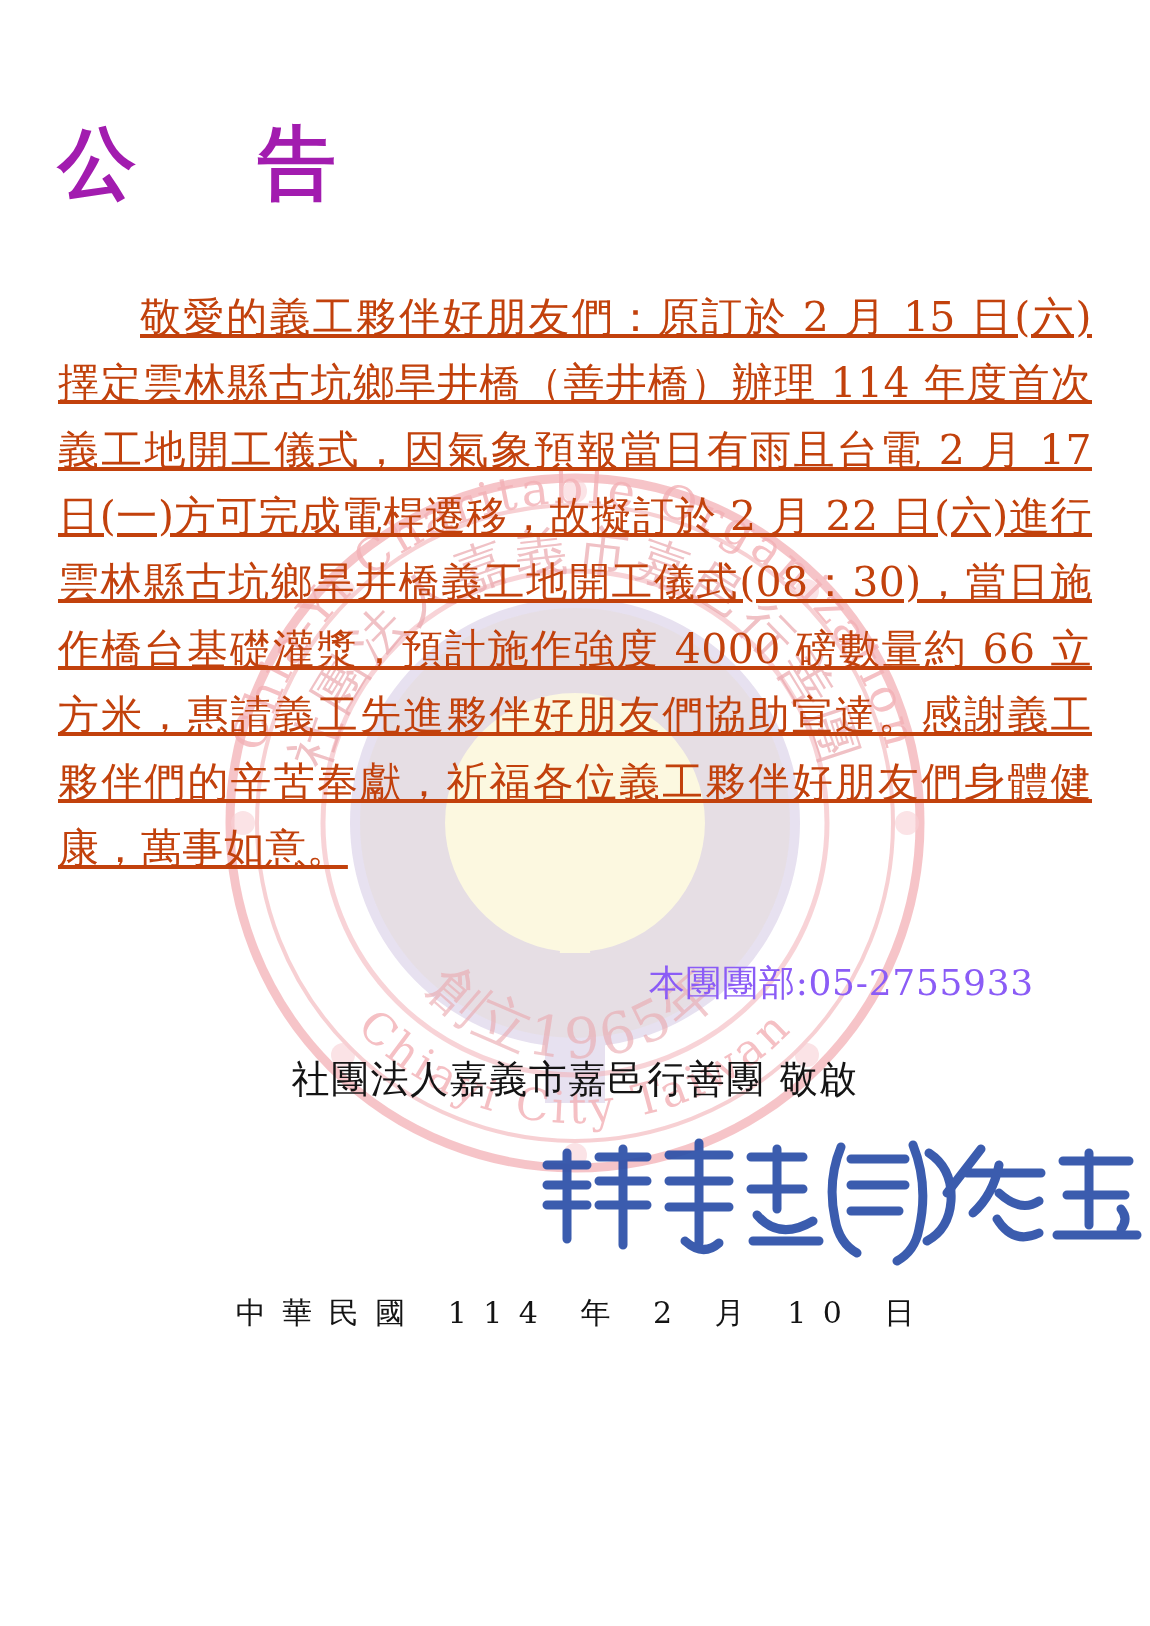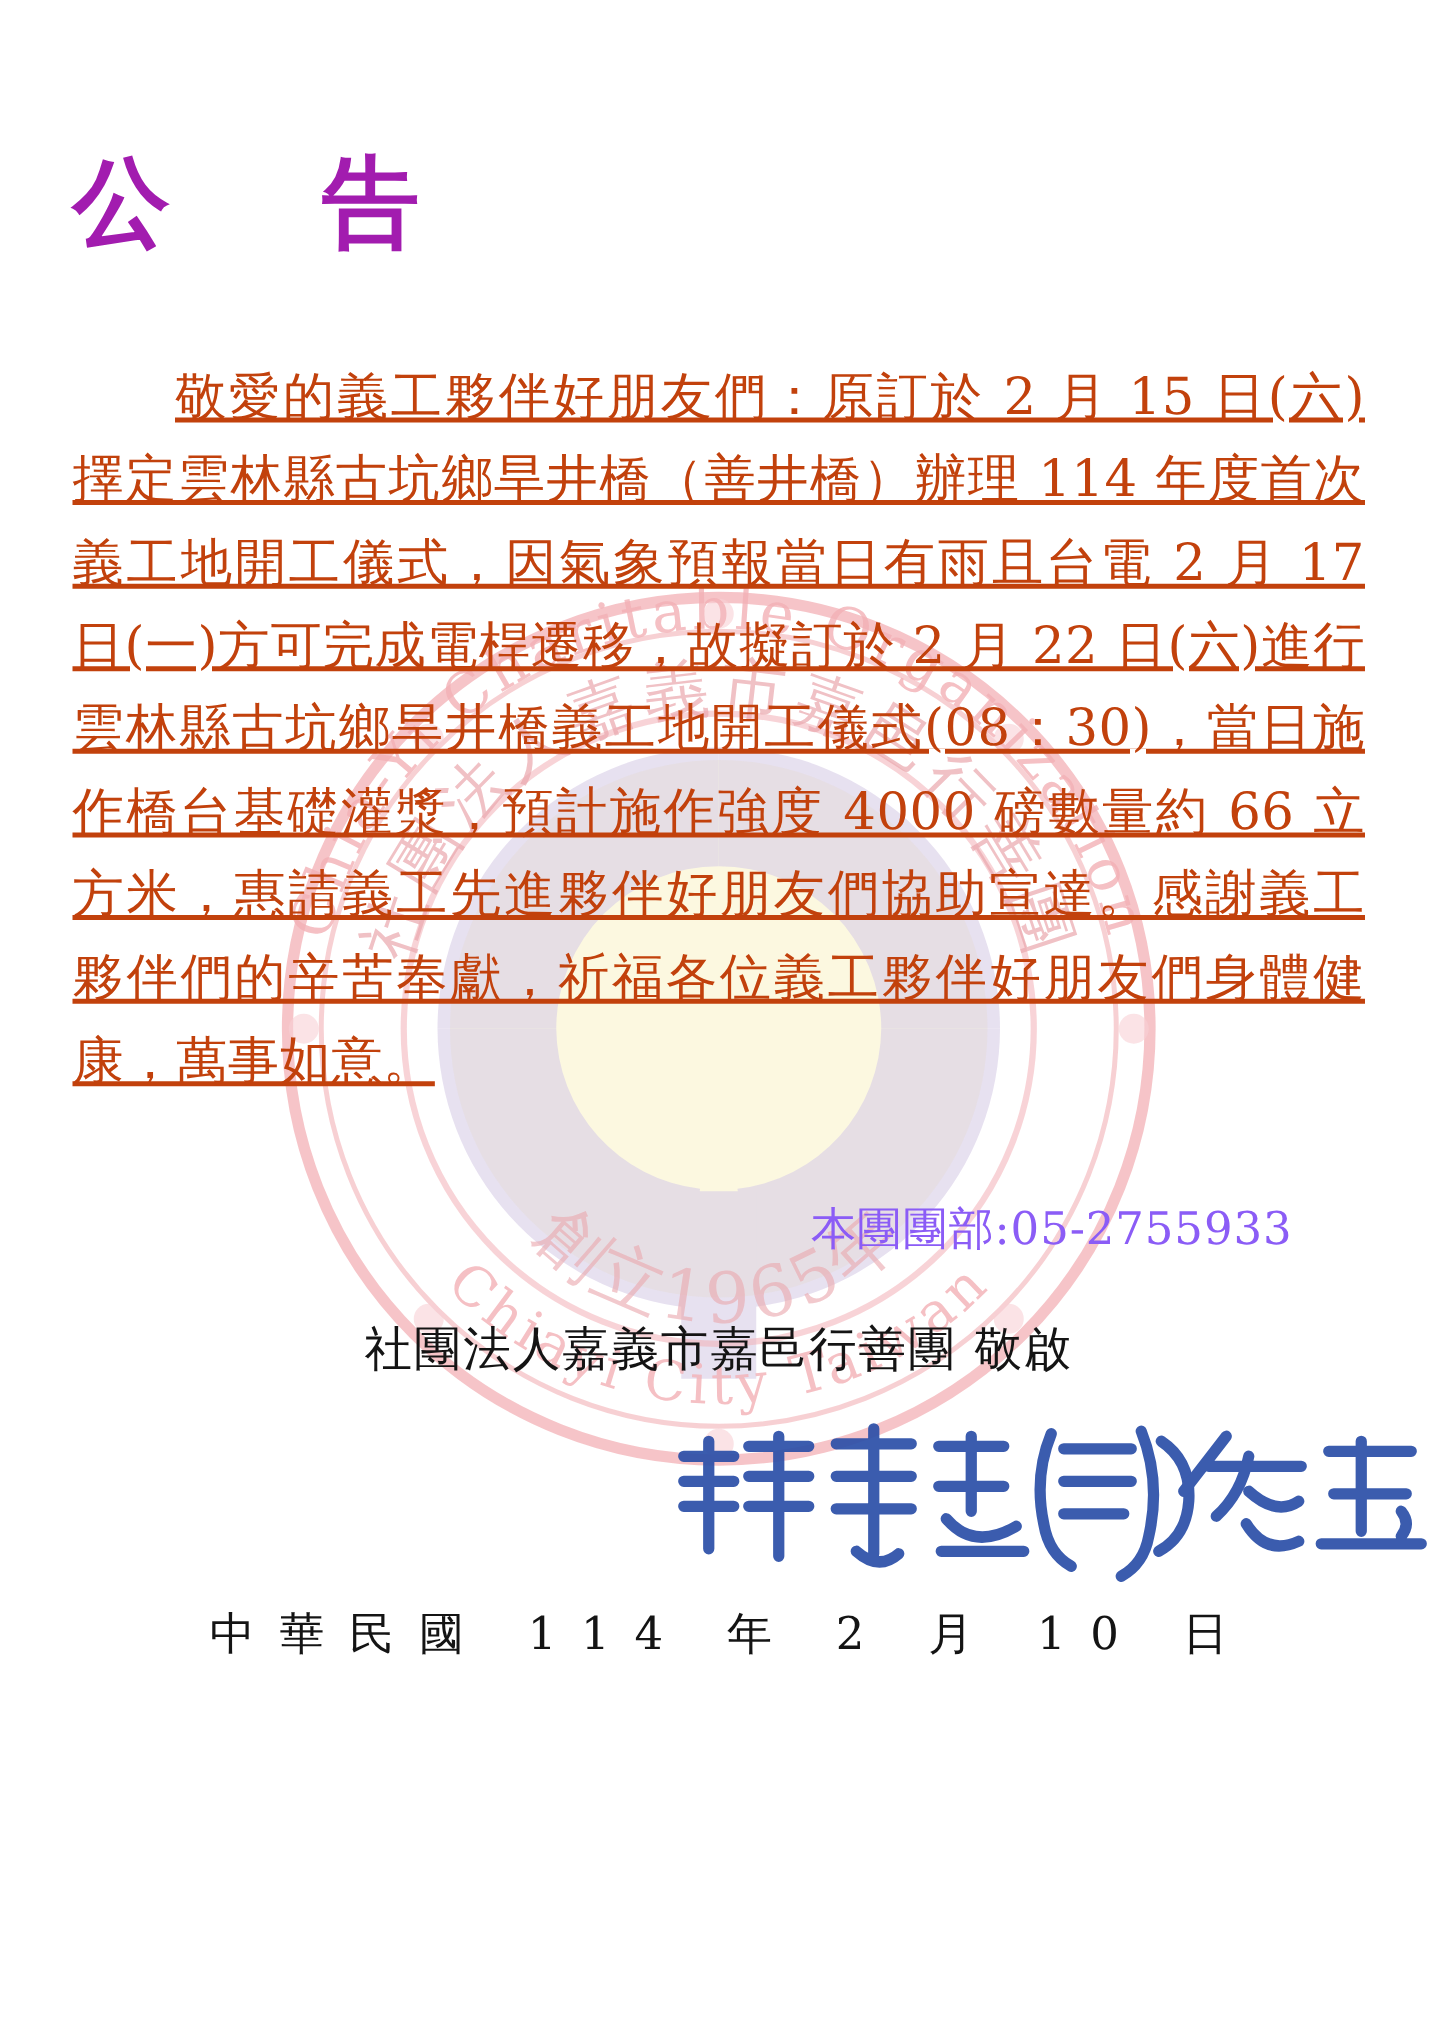--- a/index.html
+++ b/index.html
@@ -99,23 +99,23 @@
     left: 0;
     top: 0;
     width: 0;
     height: 0;
     overflow: hidden;
     font-size: 1px;
     color: transparent;
   }
 
   #date-line {
-    margin-top: 10px;
+    margin-top: 20px;
     text-align: center;
-    font-size: 36px;
+    font-size: 30px;
     letter-spacing: 0.55em;
     padding-left: 0.55em;
     color: #141414;
   }
 </style>
 </head>
 <body>
 
 <div id="watermark">
   <svg viewBox="0 0 860 860" xmlns="http://www.w3.org/2000/svg">

